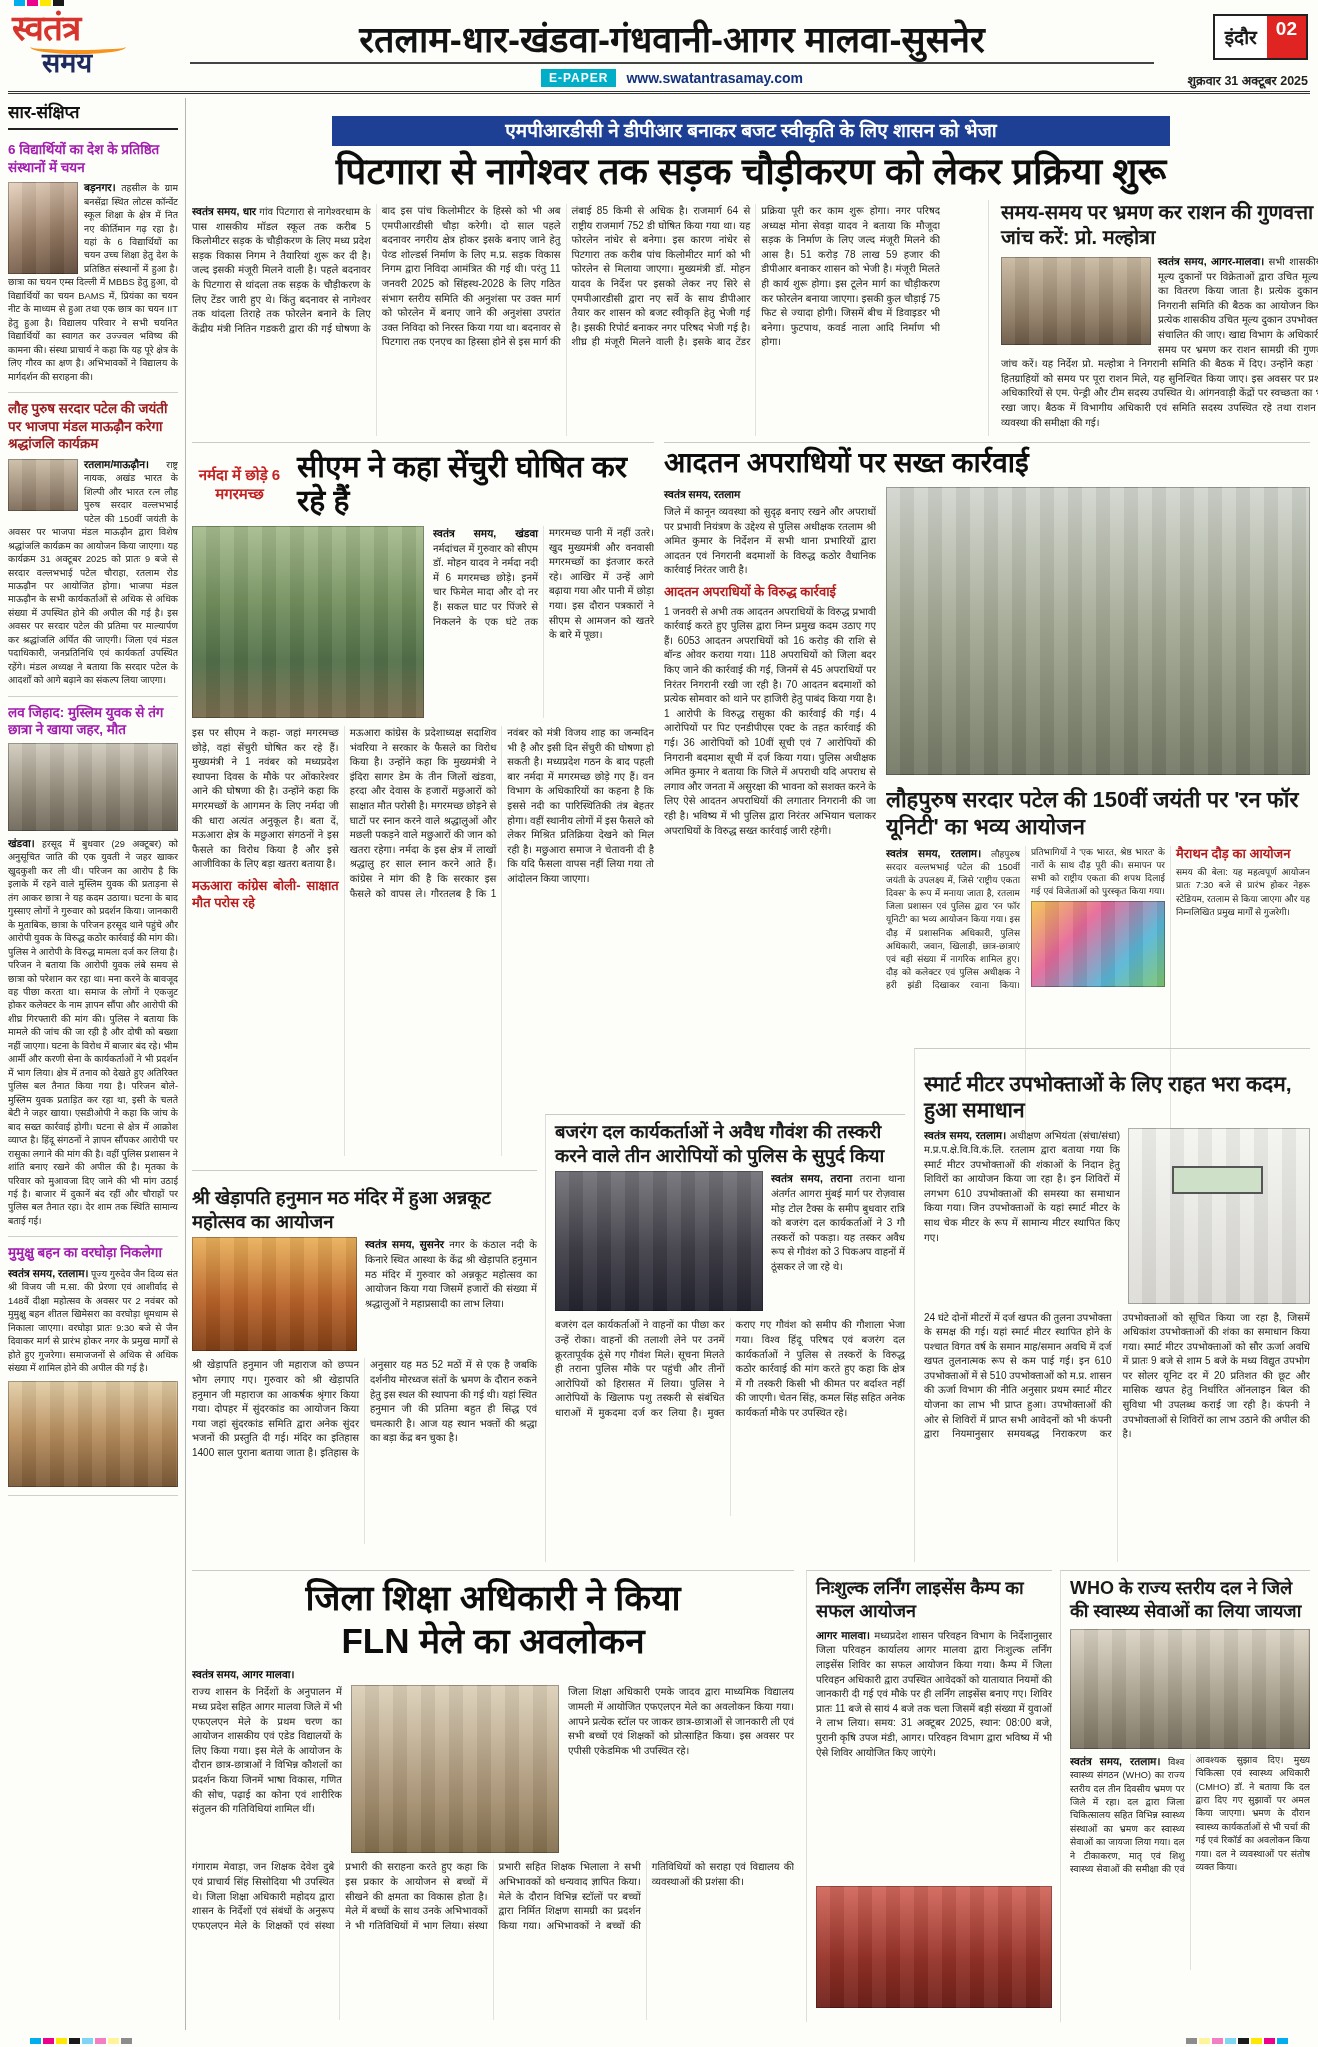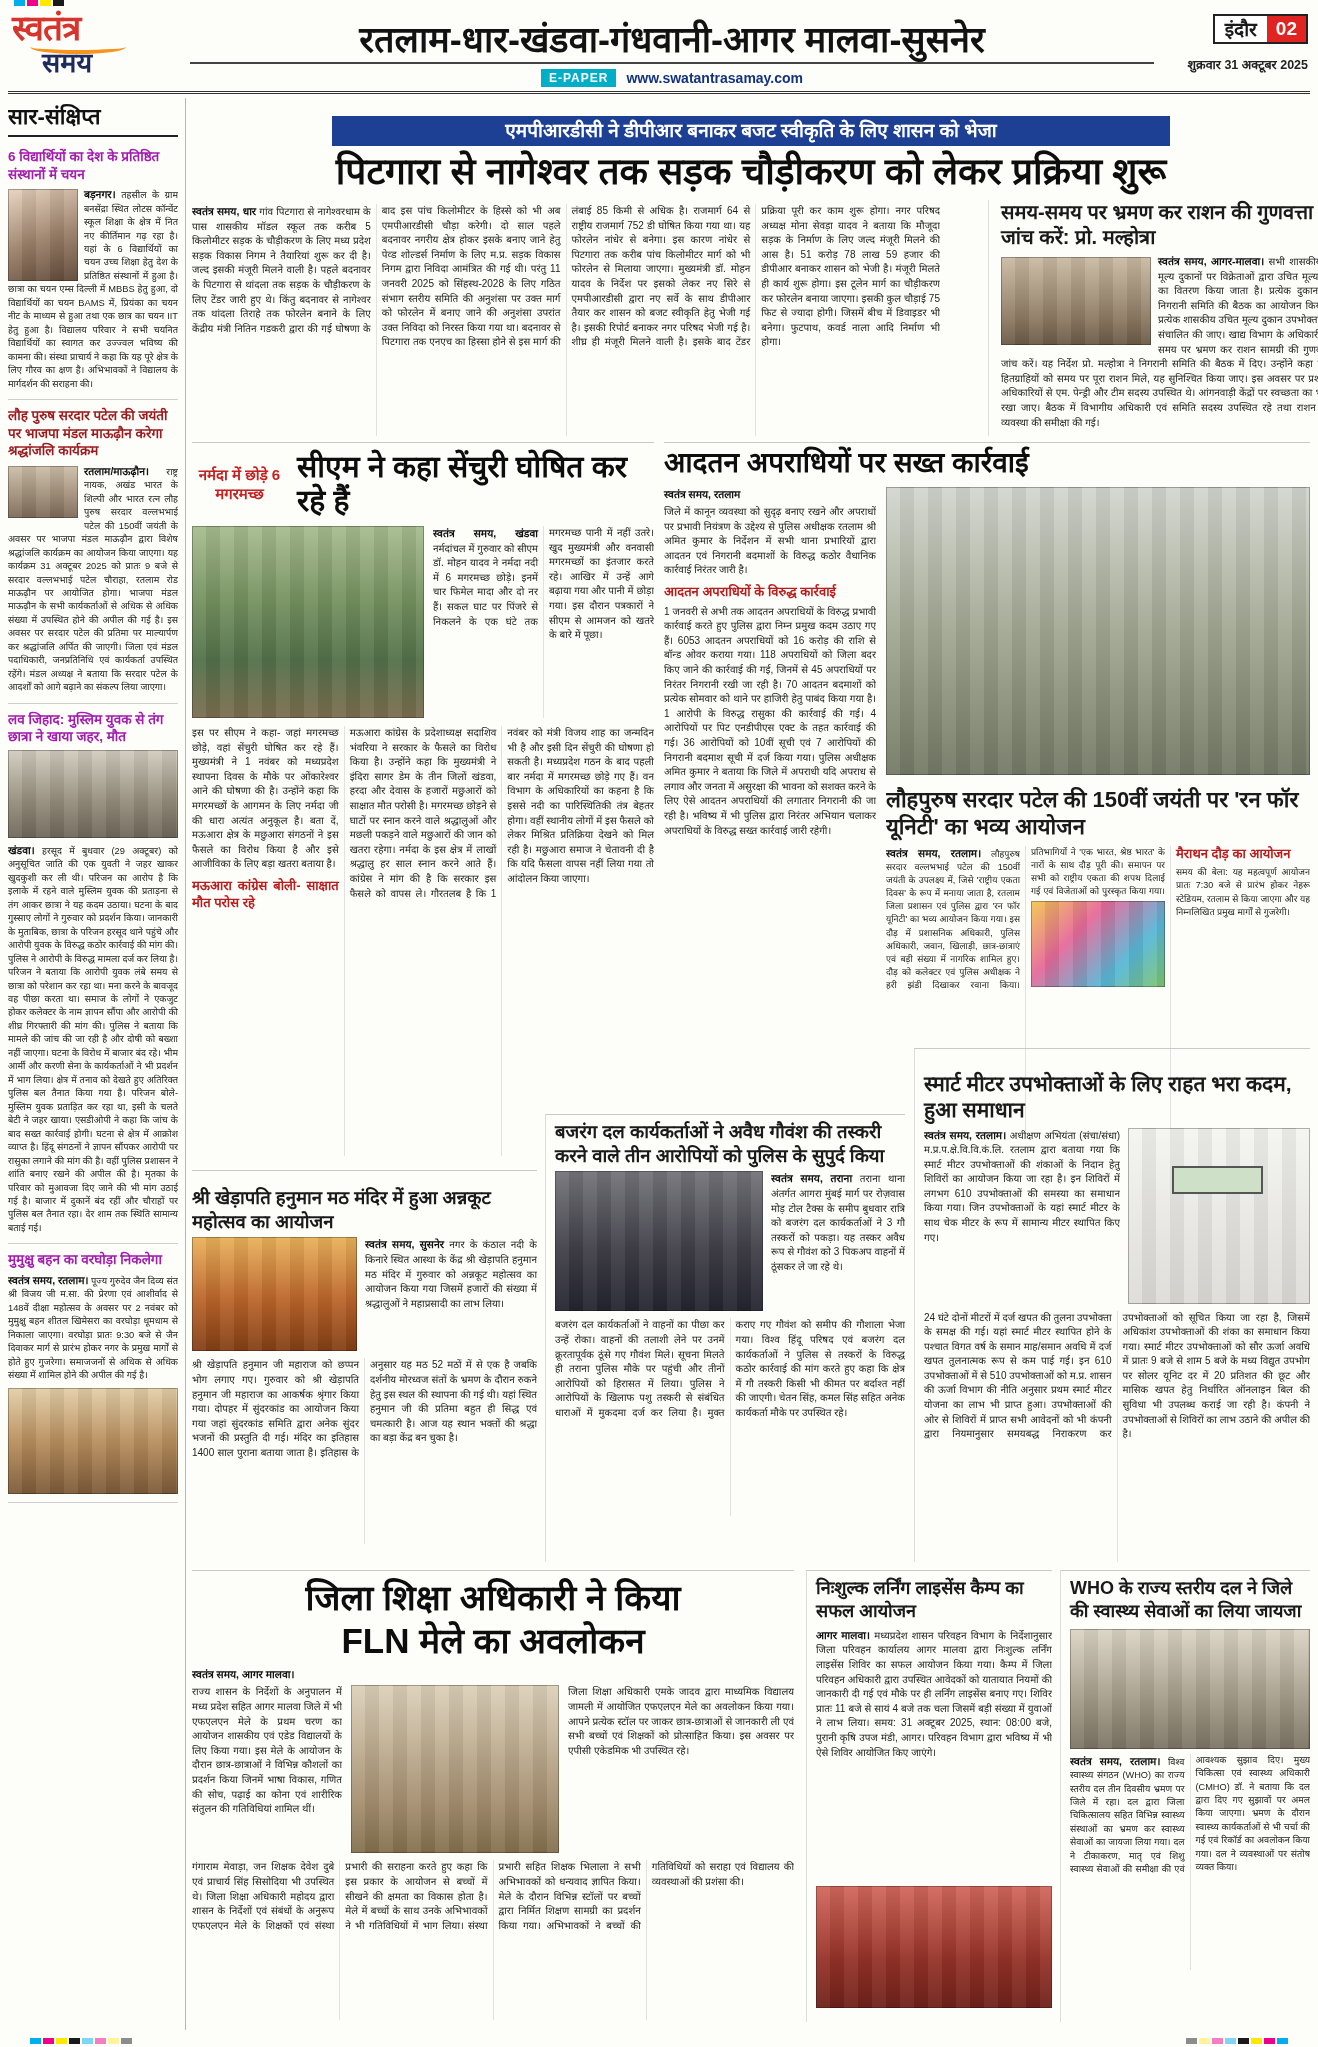--- a/index.html
+++ b/index.html
@@ -15,36 +15,36 @@
   .logo{position:absolute; left:4px; top:4px; width:172px; height:78px;}
   .logo-top{font-size:35px; font-weight:800; color:var(--brand-red); line-height:1.05; letter-spacing:-1px;}
   .logo-swoosh{position:absolute; left:18px; top:30px; width:96px; height:14px; border-bottom:4px solid #f7941d; border-radius:50%;}
   .logo-bottom{font-size:27px; font-weight:800; color:#1c2a5e; margin-left:30px; line-height:1.2;}
   .masthead{position:absolute; left:182px; right:156px; top:8px; text-align:center; font-size:36px; font-weight:800; white-space:nowrap; overflow:hidden; color:#121212;}
   .subrow{position:absolute; left:182px; right:156px; top:56px; height:30px; border-top:2px solid #444; display:flex; align-items:center; justify-content:center; gap:10px;}
   .epaper{background:var(--epaper-cyan); color:#fff; font-weight:800; font-size:12px; padding:2px 8px; letter-spacing:1px;}
   .website{font-weight:800; font-size:14px; color:#14327e;}
   .edition{position:absolute; right:2px; top:8px; width:150px; text-align:right;}
   .ed-row{display:inline-flex; border:2px solid #222; background:#fff;}
-  .ed-name{padding:0 10px; font-size:19px; font-weight:800;}
+  .ed-name{padding:8px 10px; font-size:19px; font-weight:800;}
   .ed-no{background:var(--edition-red); color:#fff; padding:2px 9px; font-size:19px; font-weight:800;}
   .ed-date{margin-top:12px; font-size:12.5px; font-weight:700; color:#222;}
 
   
   .regmarks{position:absolute; display:flex; gap:2px;}
   .regmarks span{width:11px; height:6px; display:block;}
   .rg-c{background:#00aeef}.rg-m{background:#ec008c}.rg-y{background:#ffe800}.rg-k{background:#1a1a1a}
   .rg-c2{background:#7fd6f4}.rg-m2{background:#f37fc2}.rg-y2{background:#fff39b}.rg-k2{background:#8c8c8c}
   .regmarks.tl{left:14px; top:0;}
   .regmarks.bl{left:30px; bottom:3px;}
   .regmarks.br{right:30px; bottom:3px;}
 
   
   #sidebar{position:absolute; left:8px; top:98px; width:178px; height:1932px; padding-right:7px; border-right:1px solid #b5b5b5; overflow:hidden;}
-  .sb-head{font-size:22px; font-weight:800; border-bottom:2px solid #222; padding:2px 0 5px; margin-bottom:4px; color:#111;}
+  .sb-head{font-size:17px; font-weight:800; border-bottom:2px solid #222; padding:2px 0 5px; margin-bottom:4px; color:#111;}
   .sb-story{padding:7px 0 8px; border-bottom:1px solid #cfcfcf; overflow:hidden;}
   .sb-title{font-size:13.5px; font-weight:800; line-height:1.3; margin-bottom:4px; color:#a21caf;}
   .sb-title.red{color:#9a1b1e;}
   .sb-body{font-size:9.3px; line-height:1.45; text-align:justify; color:#222;}
   .sb-photo{float:left; margin:2px 6px 2px 0;}
   .sb-photo-wide{width:100%; height:88px; margin:3px 0 5px;}
   .sb-photo-bottom{width:100%; height:106px; margin-top:5px;}
 
   
   .photo{position:relative; overflow:hidden; box-shadow:inset 0 0 0 1px rgba(0,0,0,.3); background:#b9a893;}

